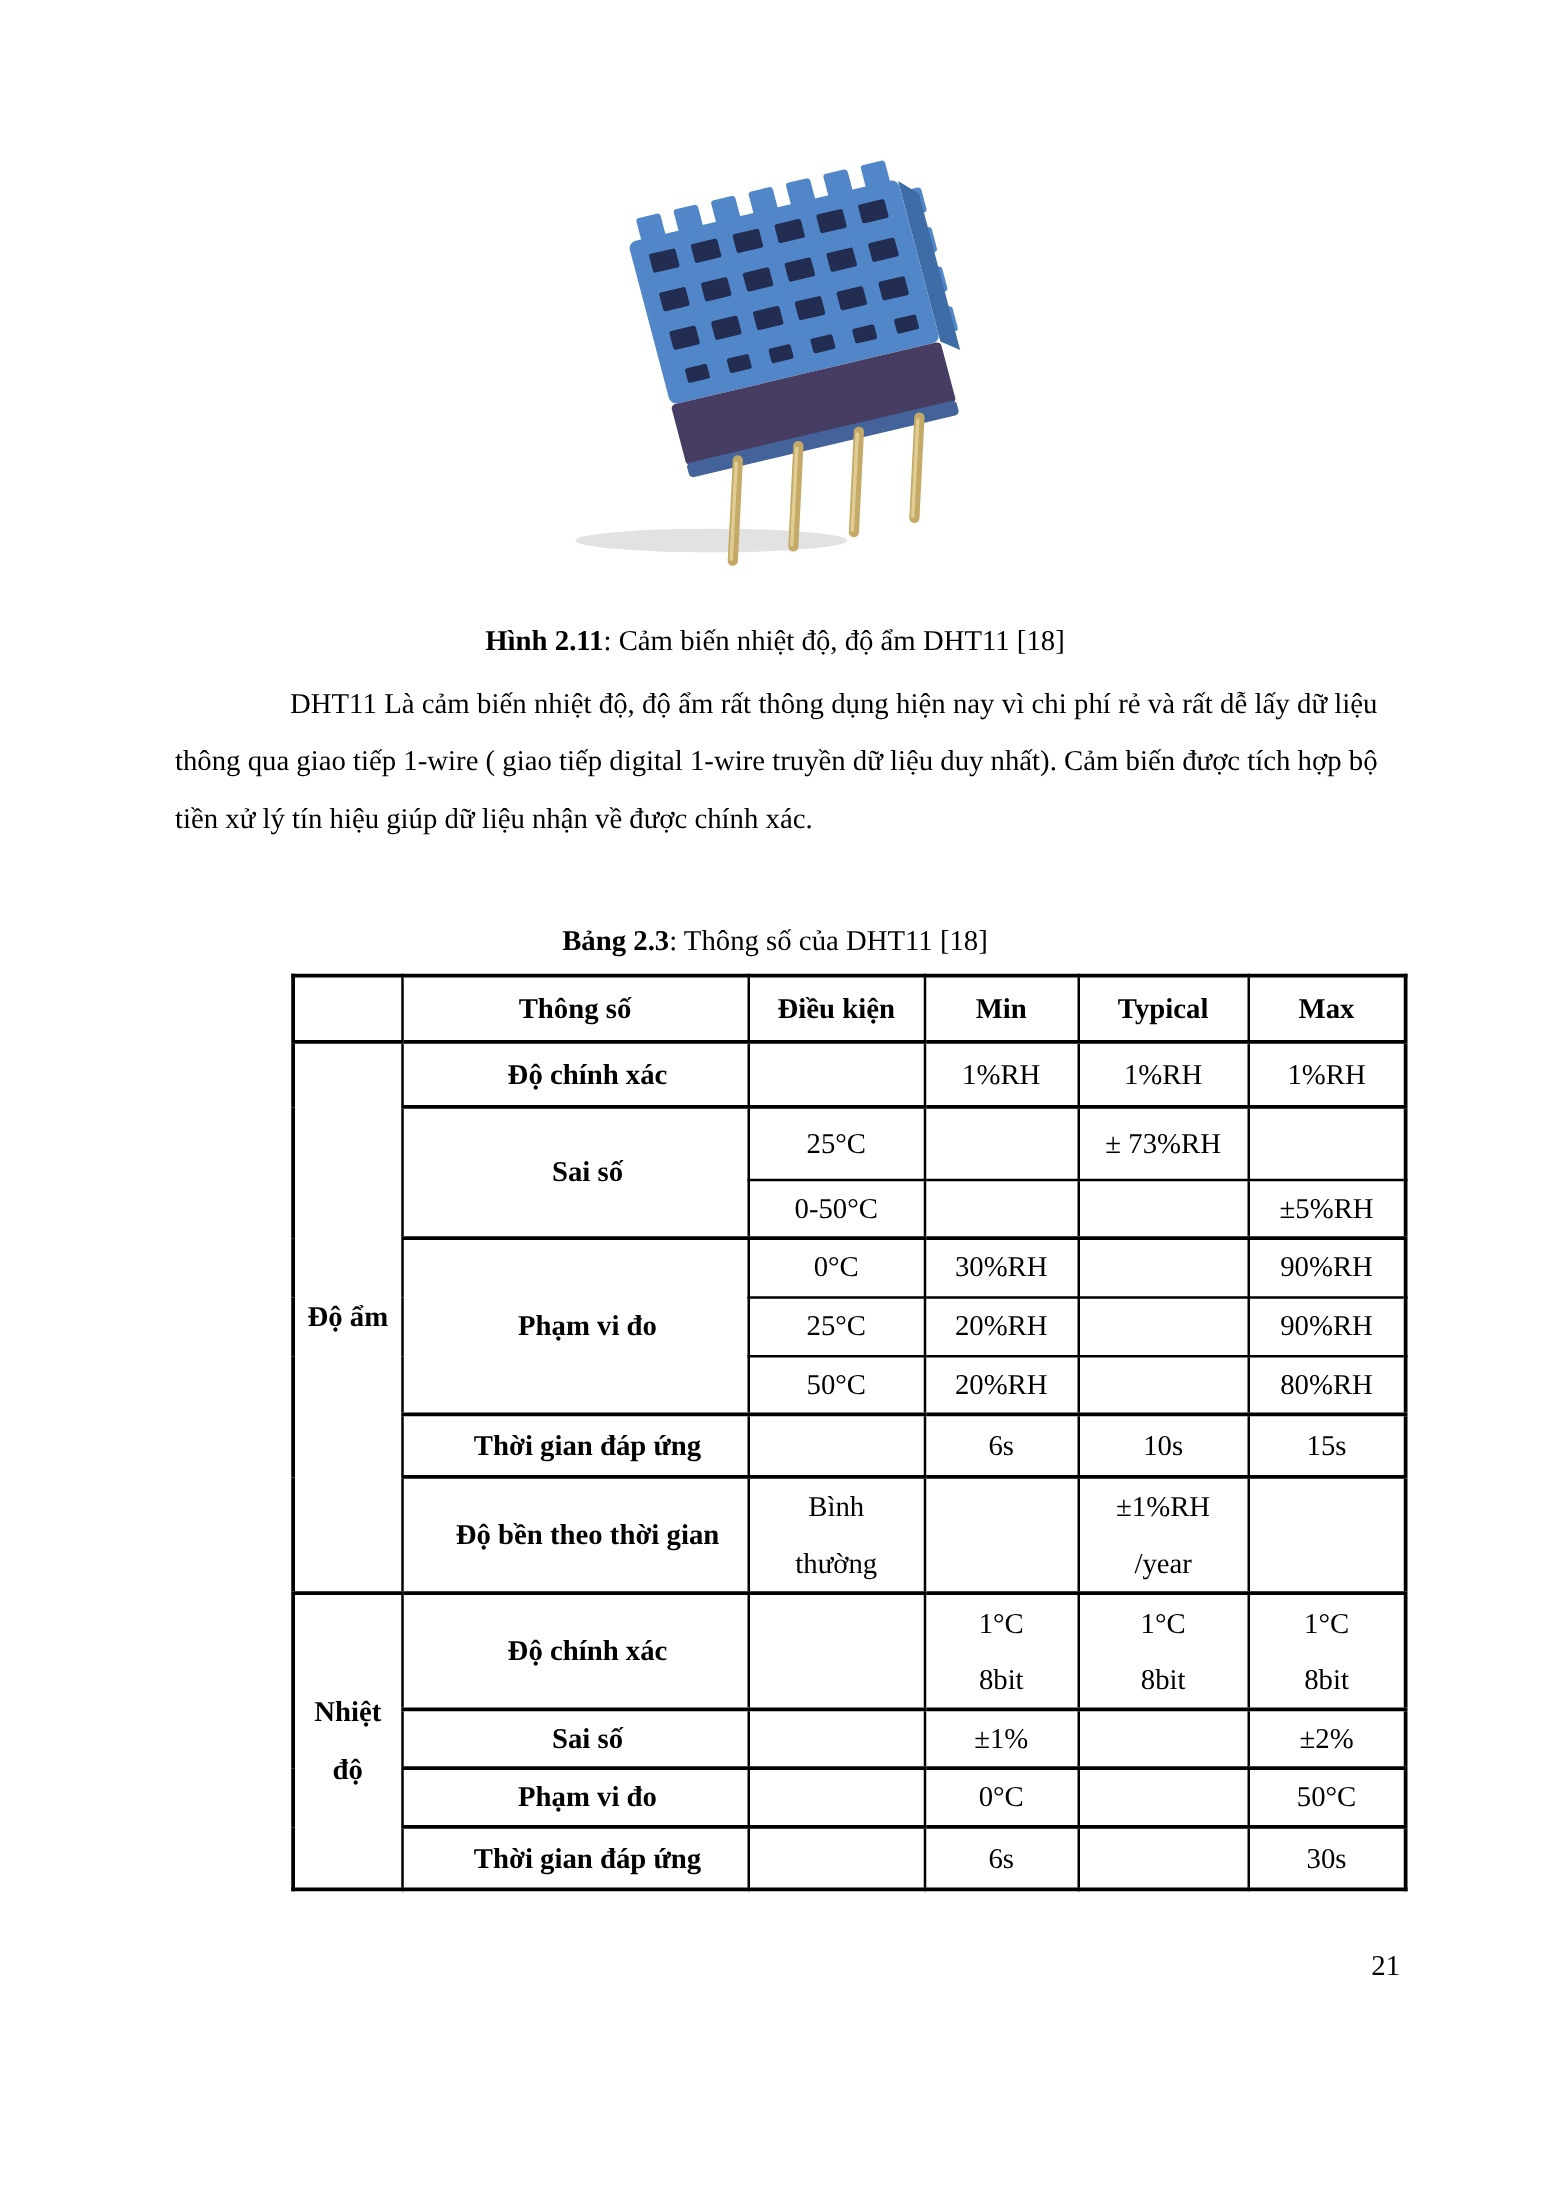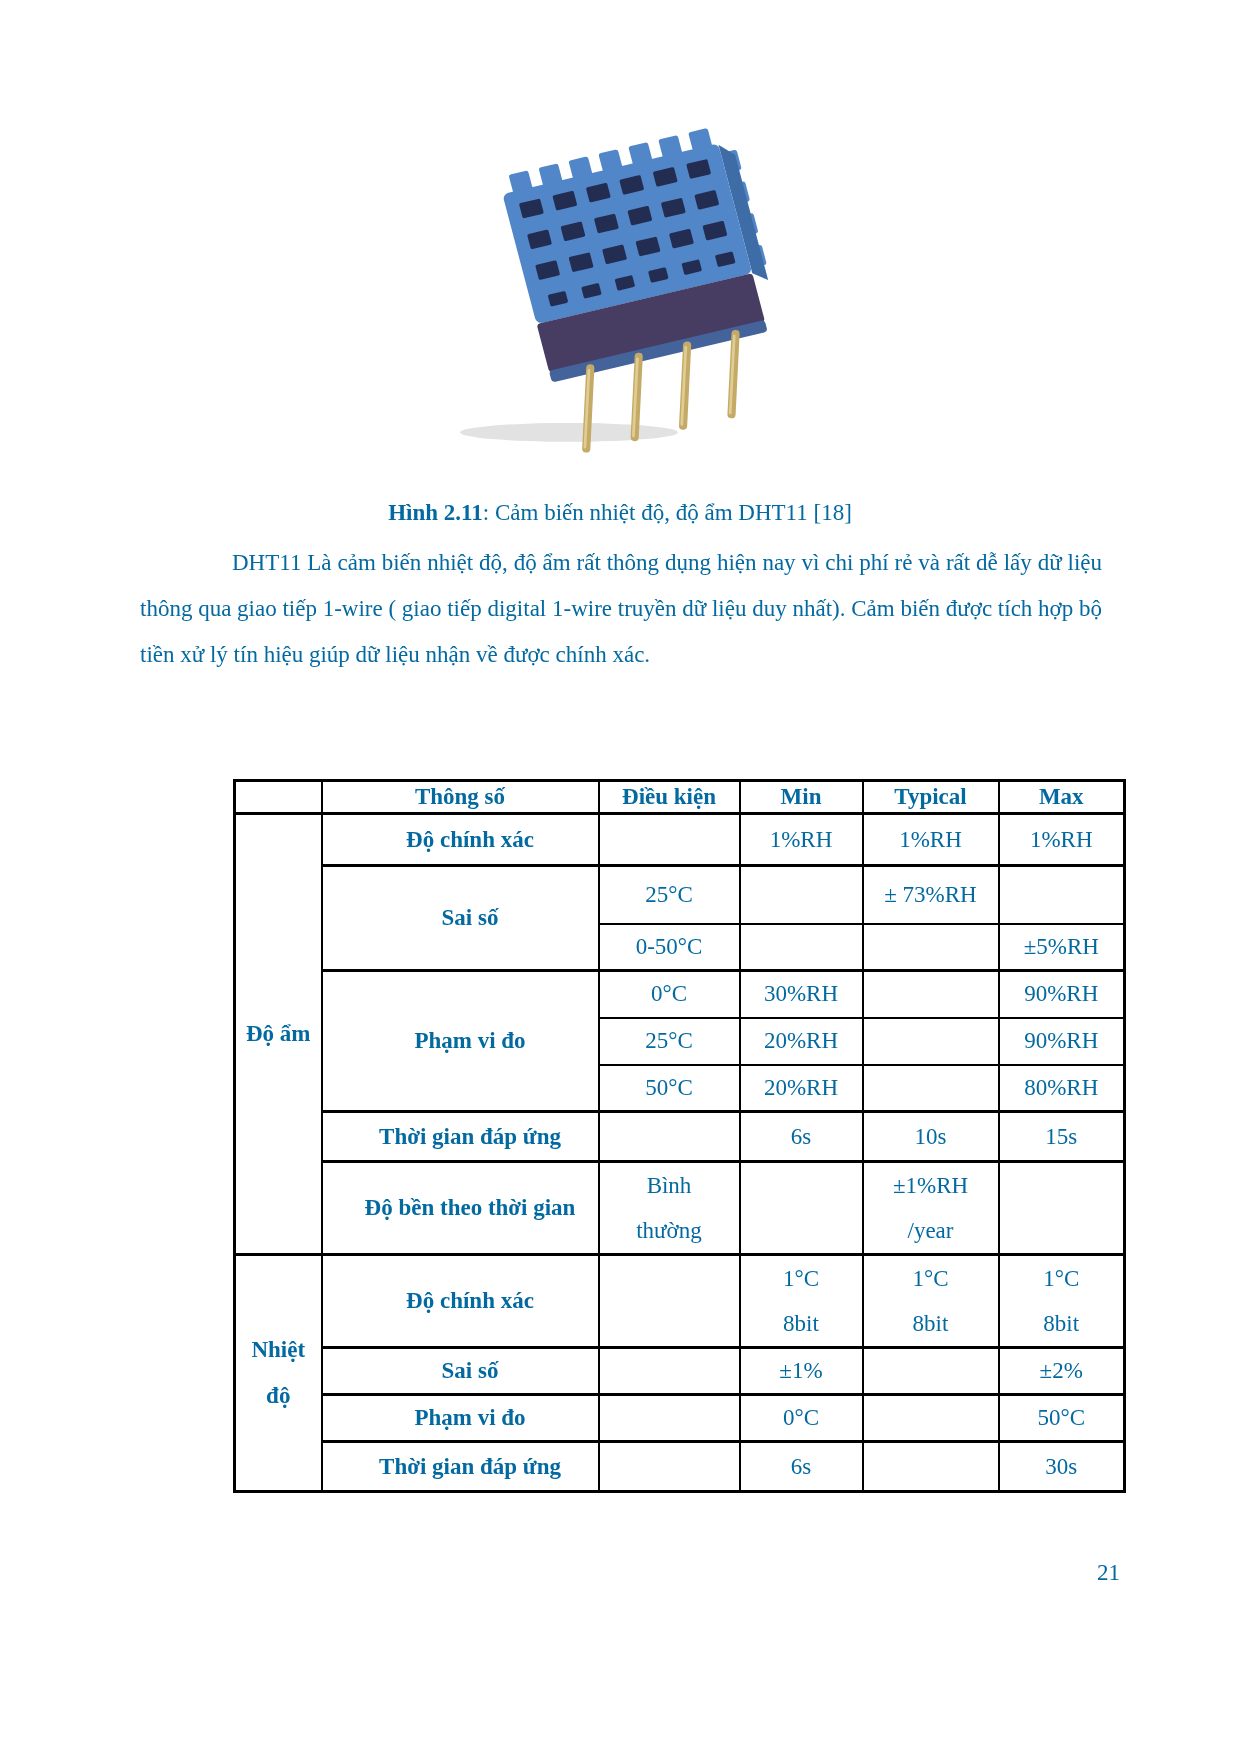--- a/index.html
+++ b/index.html
@@ -2,21 +2,21 @@
 <html><head>
 <meta charset="utf-8">
 <style>
   html,body{margin:0;padding:0;background:#888;}
   .page{
     position:relative;
     width:1240px;height:1754px;
     background:#ffffff;
     margin:0 auto;
     font-family:"Liberation Serif","DejaVu Serif",serif;
-    color:#0369a1;
+    color:#000000;
     overflow:hidden;
   }
   .fig-wrap{position:absolute;left:442px;top:118px;width:372px;height:340px;}
   .fig-caption{
     position:absolute;left:140px;top:500px;width:960px;
     text-align:center;font-size:23px;
   }
   .body-par{
     position:absolute;left:140px;top:540px;width:962px;
     font-size:23px;line-height:46px;text-align:justify;text-indent:92px;
@@ -34,21 +34,21 @@
   }
   .spec-table td{
     border:2px solid #000;
     text-align:center;vertical-align:middle;
     padding:0 4px;overflow:hidden;
   }
   .spec-table tr.ps td{border-top-width:3px;}
   .spec-table{border:3px solid #000;}
   .spec-table td.lbl{font-weight:bold;padding-left:24px;}
   .spec-table td.grp{font-weight:bold;line-height:46px;}
-  .spec-table tr.rh{height:33px;}
+  .spec-table tr.rh{height:53px;}
   .spec-table tr.r47{height:47px;}
   .spec-table tr.r50{height:50px;}
   .spec-table tr.r52{height:52px;}
   .spec-table tr.r58{height:58px;}
   .spec-table tr.r92{height:92px;}
   .two-line div{line-height:45px;}
   .hdr{font-weight:bold;}
   .page-num{
     position:absolute;left:980px;top:1560px;width:140px;
     text-align:right;font-size:23px;
@@ -128,20 +128,23 @@
       </g>
     </svg>
   </div>
 
   <div class="fig-caption">
     <span class="bold">Hình 2.11</span><span>: Cảm biến nhiệt độ, độ ẩm DHT11 [18]</span>
   </div>
 
   <p class="body-par">DHT11 Là cảm biến nhiệt độ, độ ẩm rất thông dụng hiện nay vì chi phí rẻ và rất dễ lấy dữ liệu thông qua giao tiếp 1-wire ( giao tiếp digital 1-wire truyền dữ liệu duy nhất). Cảm biến được tích hợp bộ tiền xử lý tín hiệu giúp dữ liệu nhận về được chính xác.</p>
 
+  <div class="tbl-caption">
+    <span class="bold">Bảng 2.3</span><span>: Thông số của DHT11 [18]</span>
+  </div>
 
   <table class="spec-table">
     <colgroup>
       <col style="width:87px">
         <col style="width:277px">
         <col style="width:141px">
       <col style="width:123px">
         <col style="width:136px">
         <col style="width:126px">
     </colgroup>

